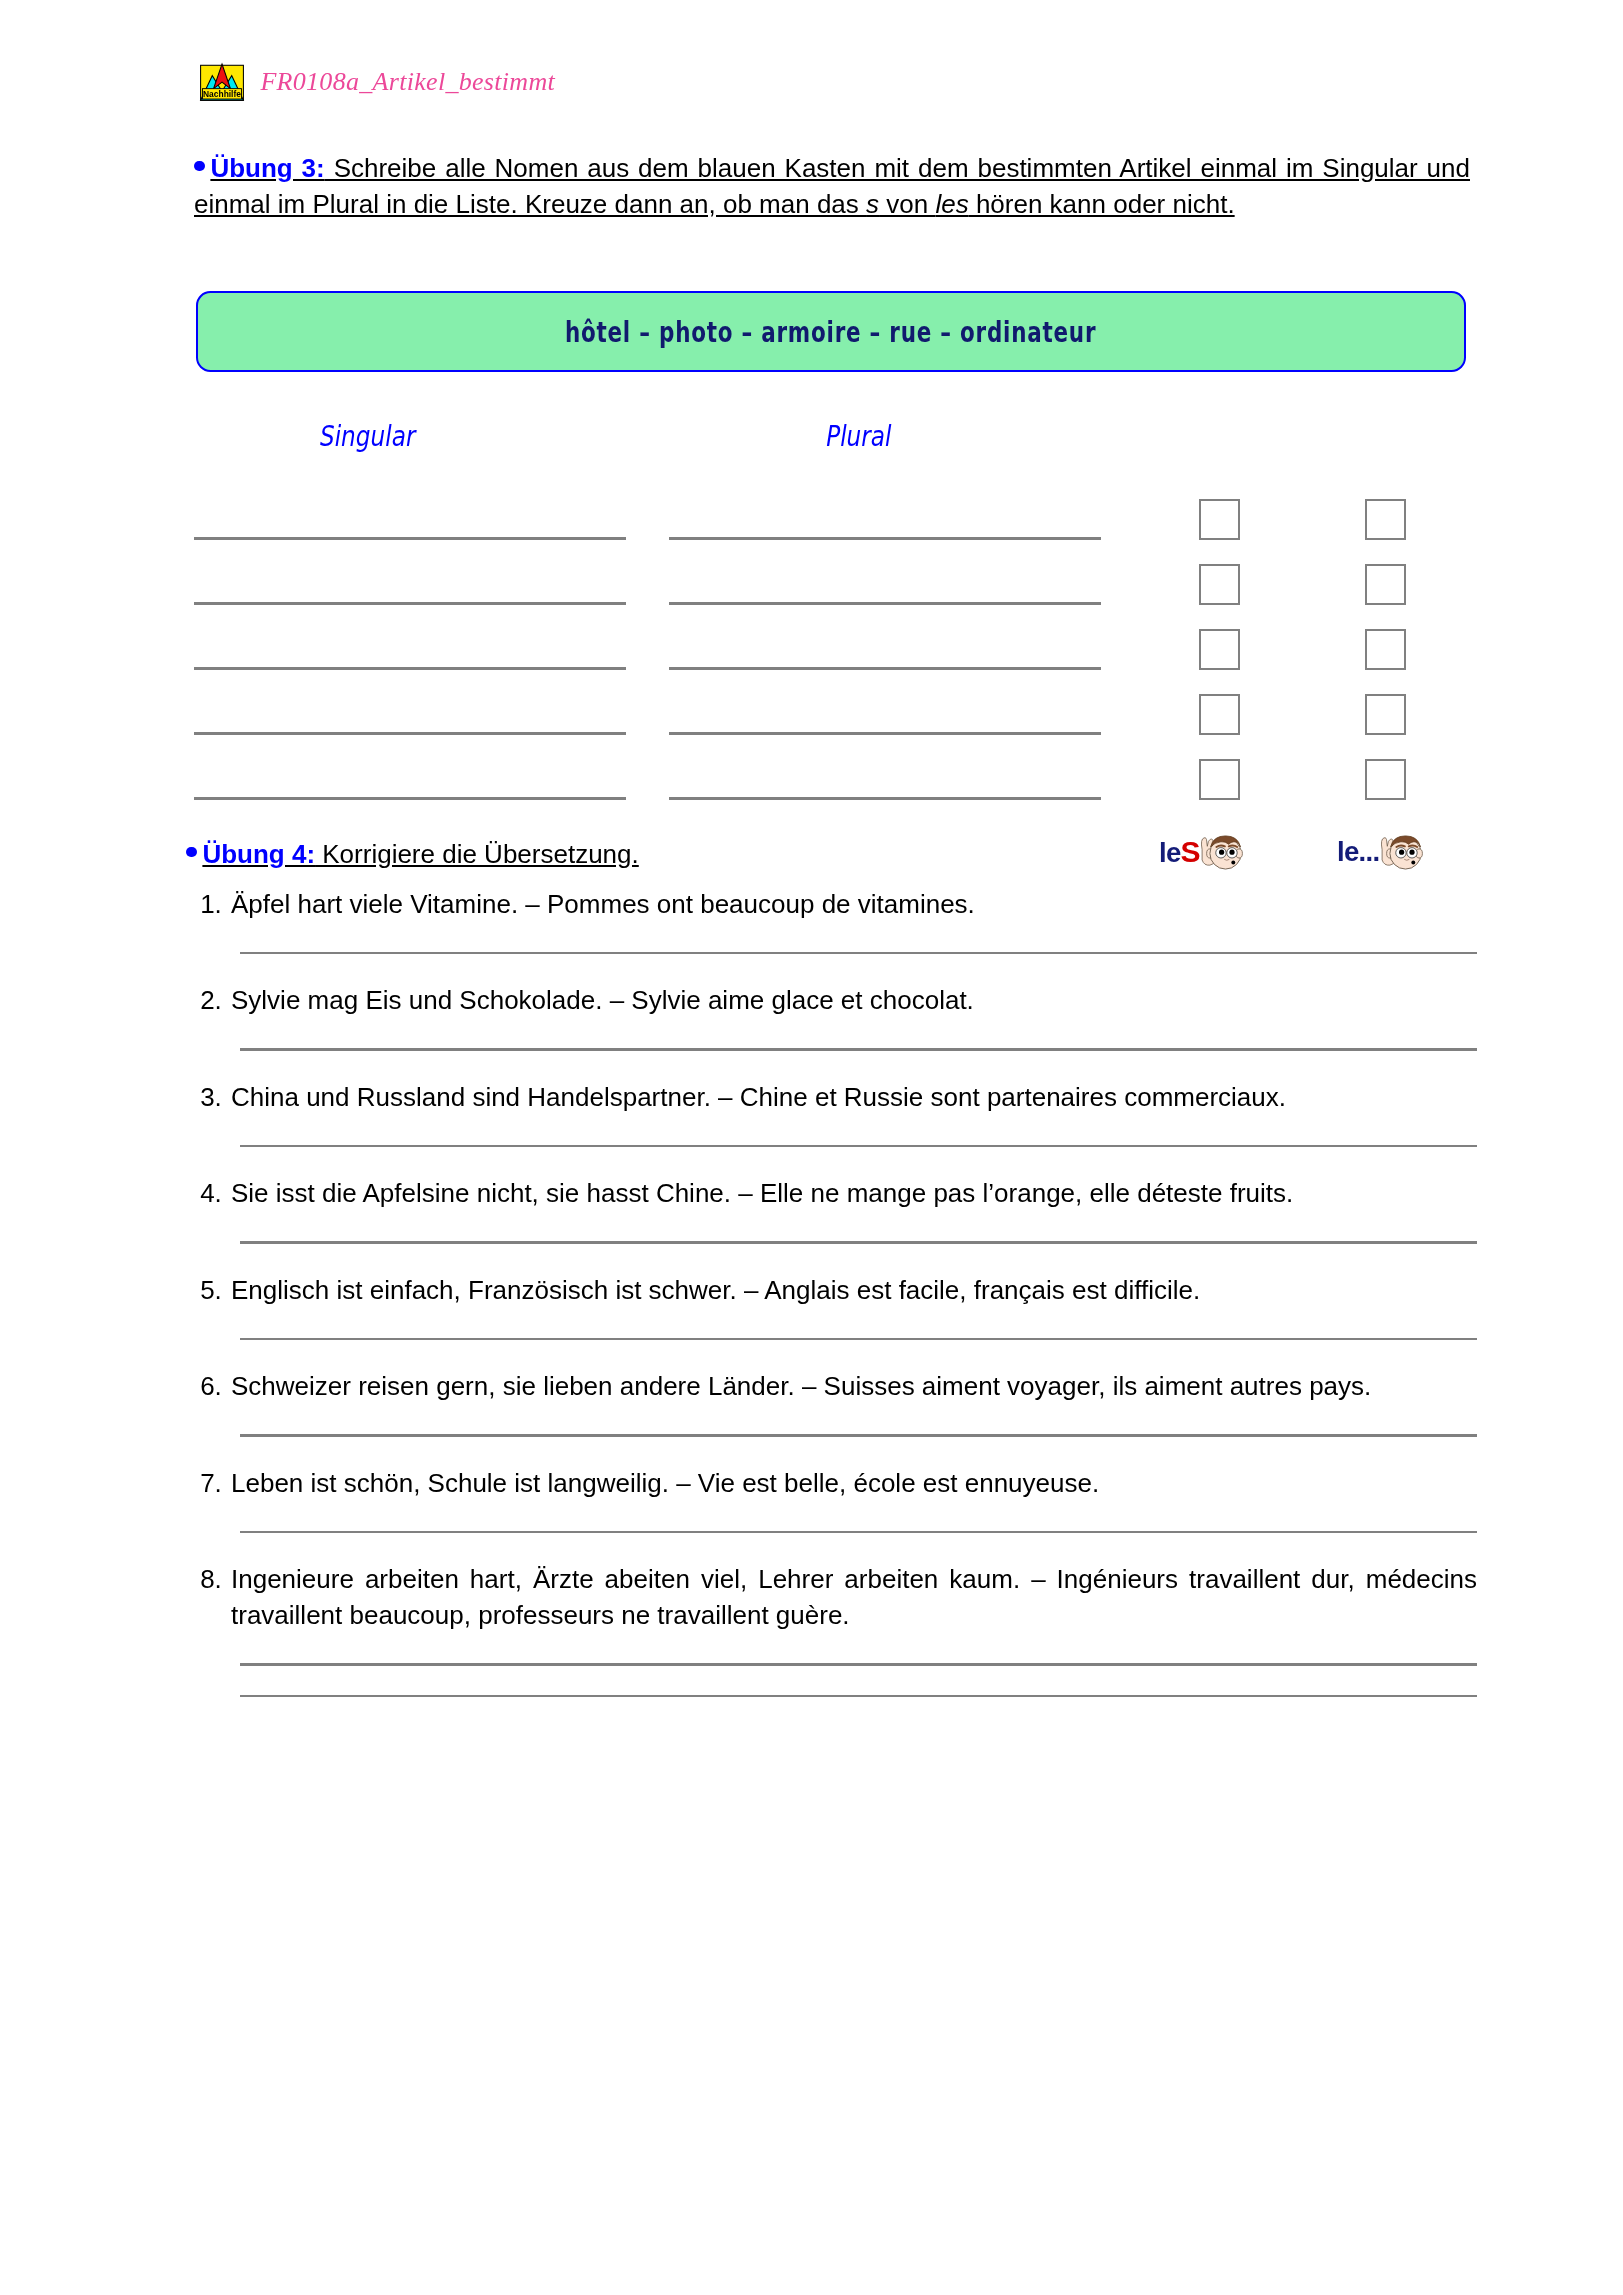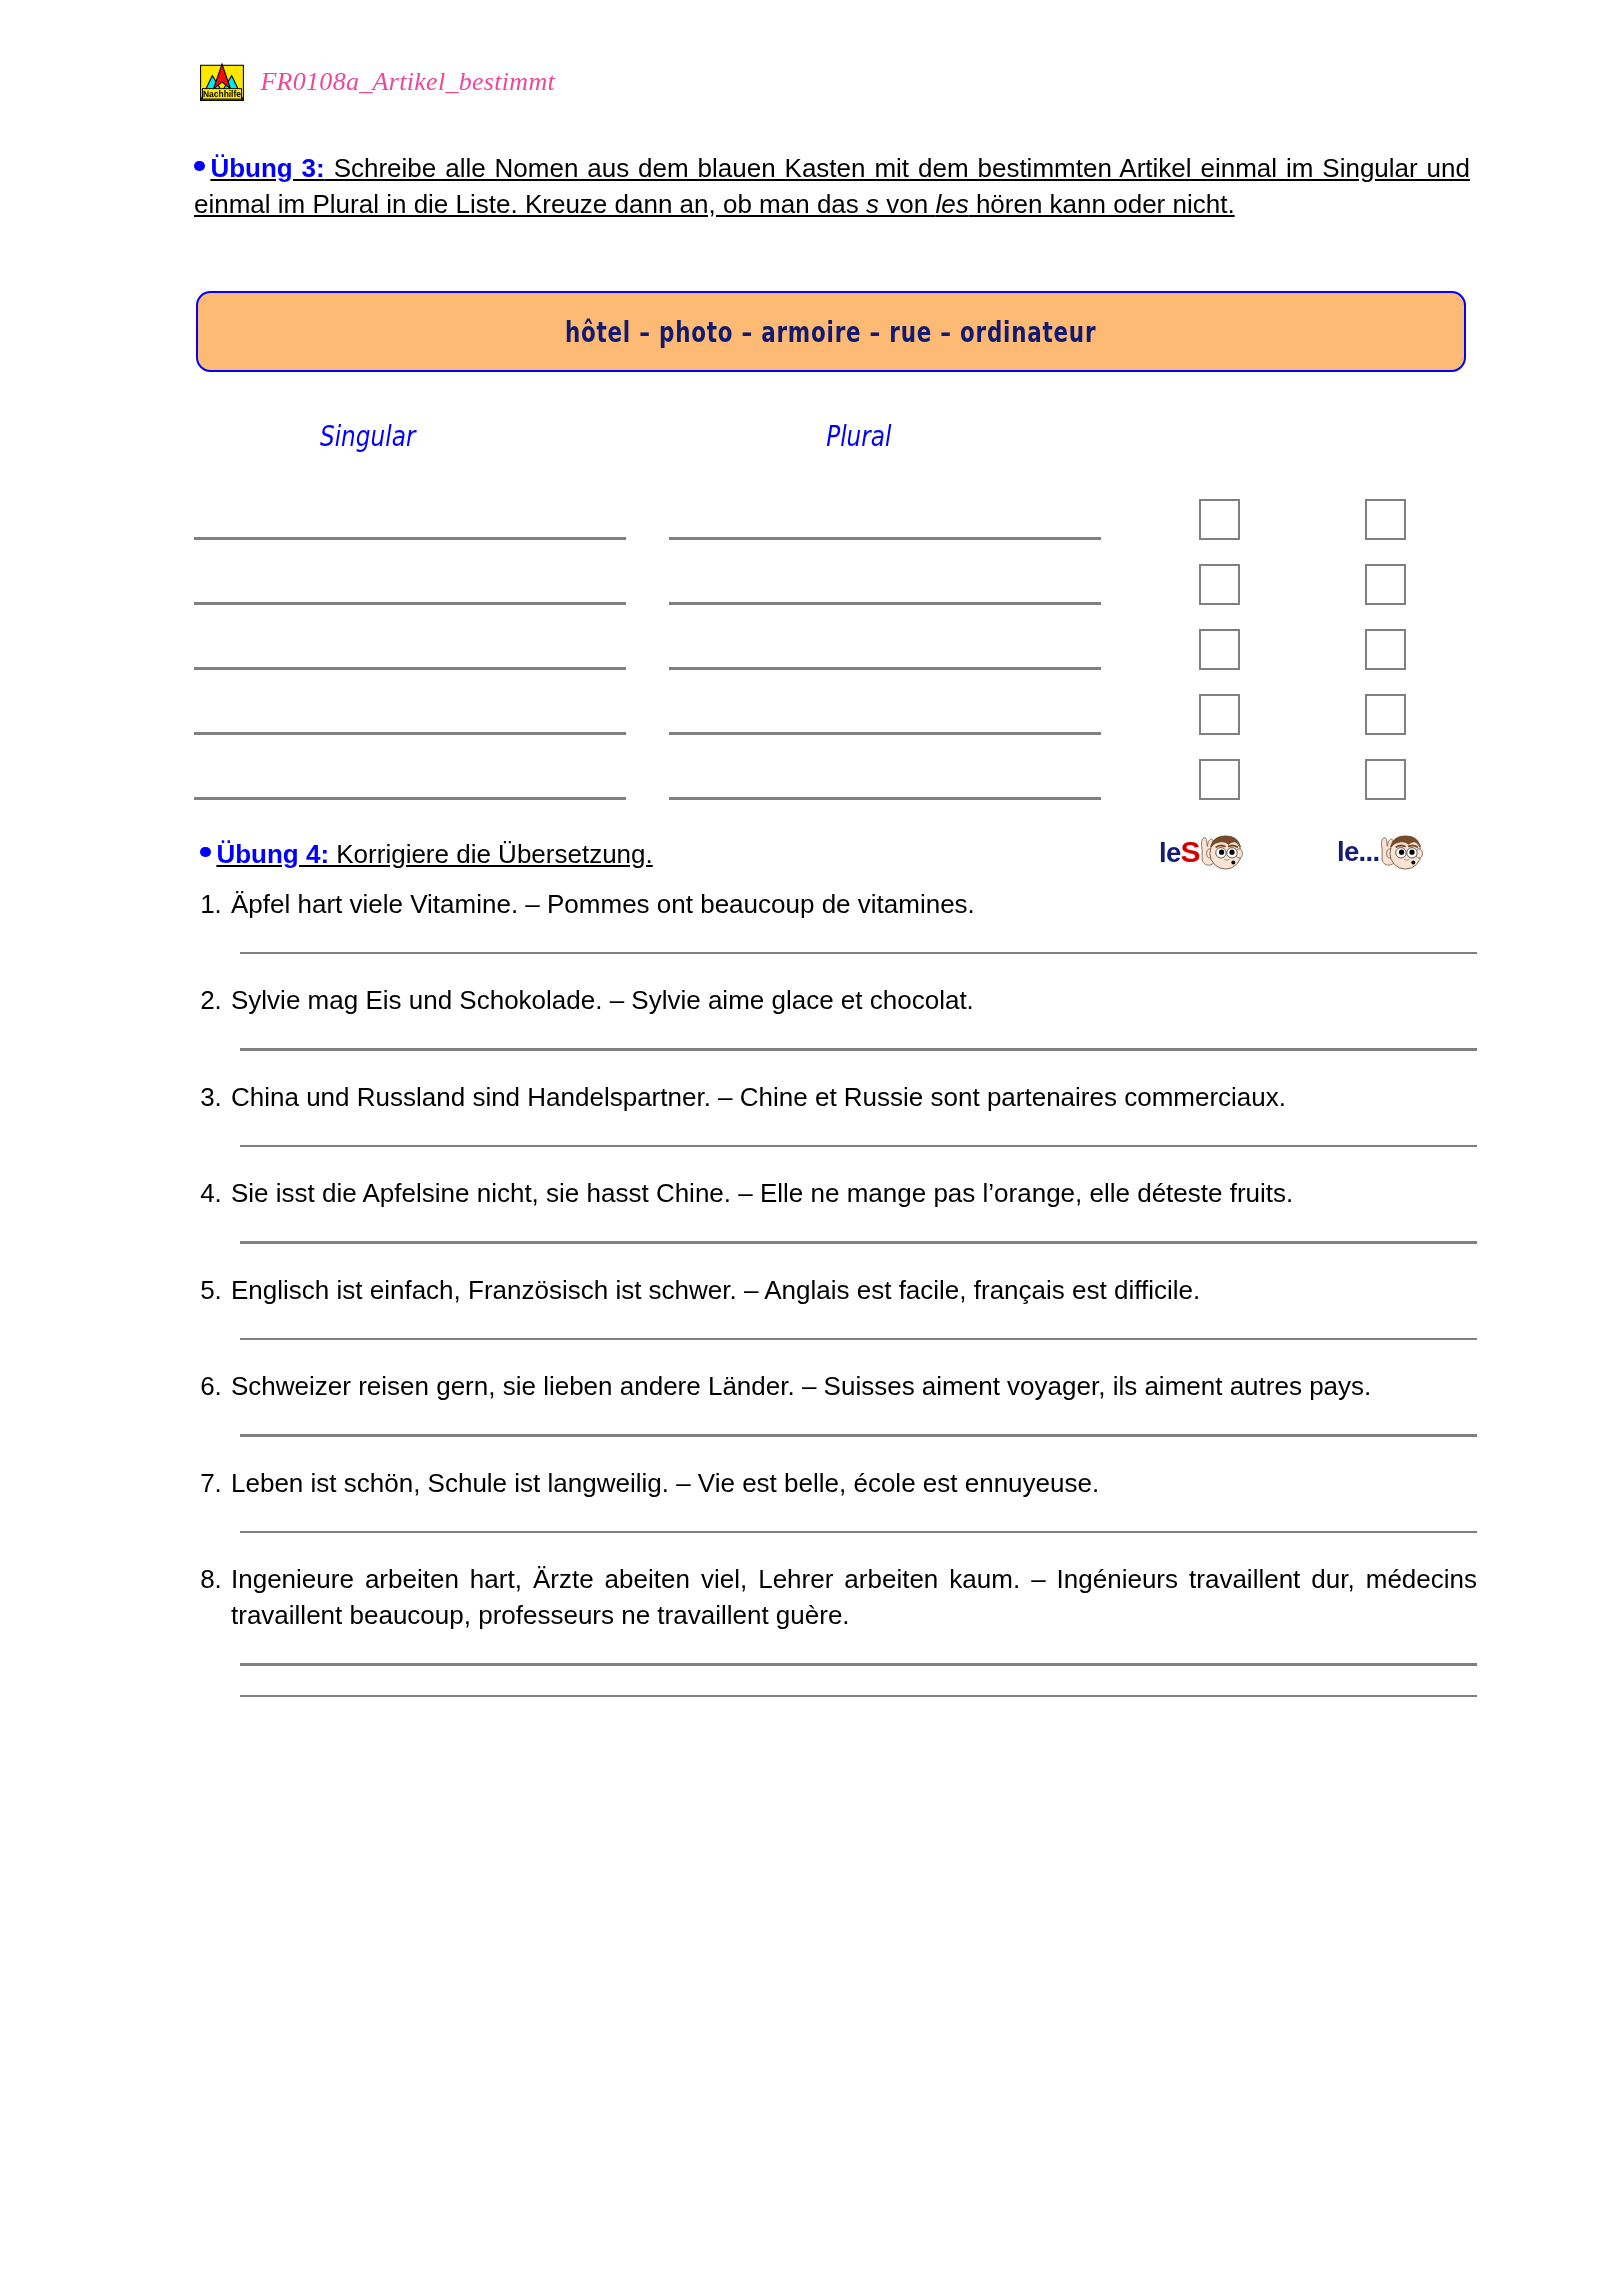--- a/index.html
+++ b/index.html
@@ -85,21 +85,21 @@
     position: absolute;
     left: 196px;
     top: 291px;
     width: 1270px;
     height: 81px;
     border: 2px solid #0000FF;
     border-radius: 14.4px;
     display: flex;
     align-items: center;
     justify-content: center;
-    background: #fdba74;
+    background: #86efac;
   }
   .word-box-text {
     color: #111a6e;
     font-size: 27.5px;
     font-weight: bold;
     letter-spacing: 1px;
     font-family: "DejaVu Sans", sans-serif;
     transform: scaleX(0.78);
     transform-origin: center;
     white-space: nowrap;
@@ -161,21 +161,21 @@
     width: 41px;
     height: 41px;
     border: 2px solid #808080;
     background: #fff;
     bottom: 9.2px;
   }
   .cbox.c1 { left: 1199px; }
   .cbox.c2 { left: 1365px; }
 
   
-  .ex4-head { position: absolute; left: 200px; top: 837px; width: 1276px; }
+  .ex4-head { position: absolute; left: 186px; top: 837px; width: 1276px; }
 
   .qlist { position: absolute; left: 194px; top: 887px; width: 1283px; }
   .qitem { position: relative; margin: 0 0 0 0; }
   .qrow {
     display: flex;
     align-items: flex-start;
     font-size: 26px;
     line-height: 1.38;
   }
   .qnum {

